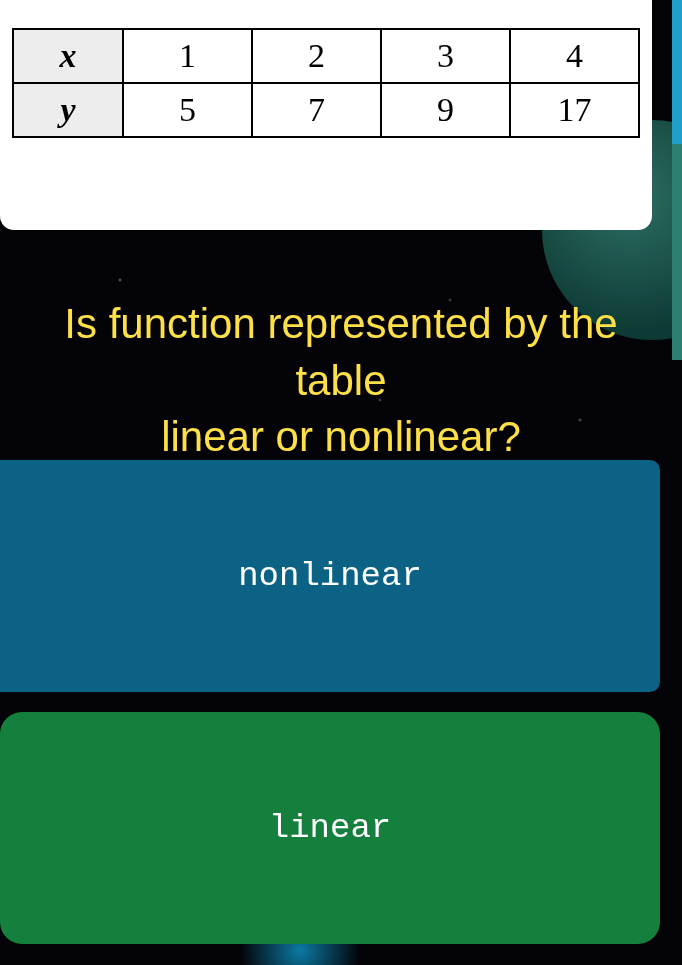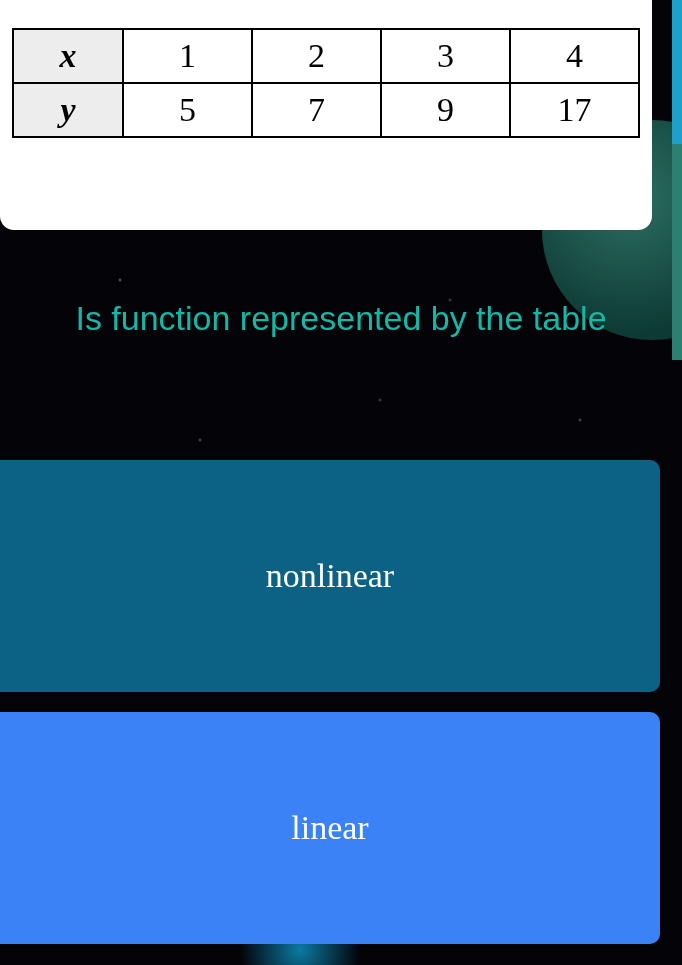--- a/index.html
+++ b/index.html
@@ -65,22 +65,22 @@
     background: #ededed;
     font-style: italic;
     font-weight: 700;
   }
   .question {
     position: absolute;
     top: 296px;
     left: 0; right: 0;
     padding: 0 24px;
     text-align: center;
-    color: #14b8a6;
-    font-size: 34px;
+    color: #fde047;
+    font-size: 42px;
     line-height: 1.35;
     font-weight: 400;
     z-index: 2;
     font-family: "Comic Sans MS", "Segoe UI", sans-serif;
   }
   .answers {
     position: absolute;
     top: 460px;
     left: 0;
     width: 660px;
@@ -90,28 +90,29 @@
     gap: 20px;
   }
   .answer-btn {
     width: 100%;
     height: 232px;
     border: none;
     border-radius: 0 10px 10px 0;
     background: #0c6284;
     color: #fff;
     font-size: 34px;
-    font-family: Liberation Serif, serif;
+    font-family: Liberation Mono, monospace;
     cursor: pointer;
     display: flex;
     align-items: center;
     justify-content: center;
   }
   .answer-btn.light {
-    background: #3b82f6;
+    background: #15803d;
+    border-radius: 22px;
   }
 </style>
 </head>
 <body>
 
 <div class="bg-space"></div>
 <div class="planet"></div>
 <div class="side-accent"></div>
 
 <div class="card-table">
@@ -130,20 +131,21 @@
       <td>7</td>
       <td>9</td>
       <td>17</td>
     </tr>
   </tbody>
     </table>
 </div>
 
 <div class="question">
   <span>Is function represented by the table</span><br>
+  <span>linear or nonlinear?</span>
 </div>
 
 <div class="answers">
   <button class="answer-btn">
     <span>nonlinear</span>
   </button>
   <button class="answer-btn light">
     <span>linear</span>
   </button>
 </div>

